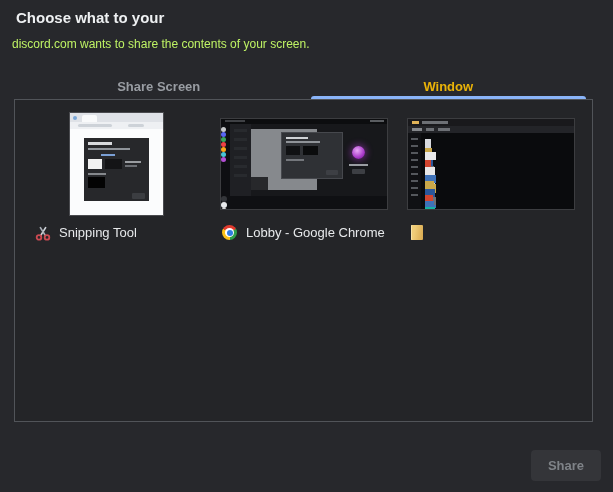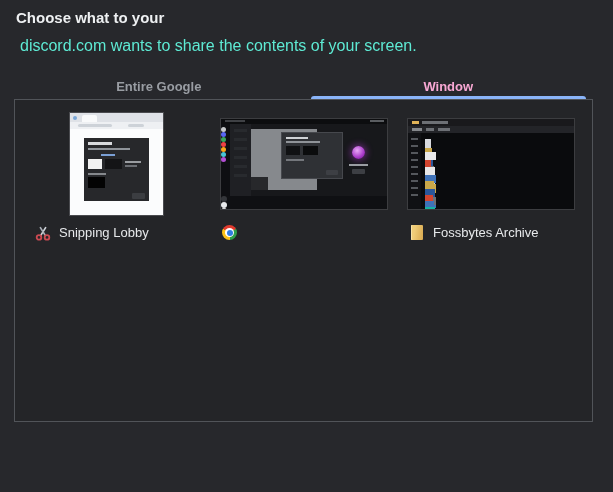--- a/index.html
+++ b/index.html
@@ -3,27 +3,27 @@
 <meta charset="utf-8">
 <style>
   html,body{margin:0;padding:0}
   body{
     width:613px;height:492px;overflow:hidden;position:relative;
     background:#27282c;color:#e8eaed;
     font-family:"Liberation Sans","DejaVu Sans",sans-serif;
     -webkit-font-smoothing:antialiased;
   }
   .title{position:absolute;left:16px;top:9px;font-size:15px;font-weight:600;color:#eef0f2}
-  .subtitle{position:absolute;left:20px;top:37px;font-size:16px;color:#5eead4}
+  .subtitle{position:absolute;left:12px;top:37px;font-size:12px;color:#bef264}
 
   
   .tabs{position:absolute;left:14px;top:73px;width:579px;height:26px;display:flex}
   .tab{flex:1;display:flex;align-items:center;justify-content:center;
        font-size:13px;font-weight:600;color:#999da3;position:relative;cursor:pointer;user-select:none}
-  .tab.active{color:#f9a8d4}
+  .tab.active{color:#eab308}
   .tab.active::after{content:"";position:absolute;left:7px;right:7px;bottom:0;height:3px;
        background:#8ab4f8;border-radius:3px 3px 0 0}
 
   
   .panel{position:absolute;left:14px;top:99px;width:579px;height:323px;
          border:1px solid #515459;background:#242528;box-sizing:border-box;overflow:hidden}
   .grid{display:grid;grid-template-columns:repeat(3,1fr);column-gap:10px;row-gap:30px;padding:12px 13px}
   .item{cursor:pointer}
   .thumb-wrap{height:103px;display:flex;align-items:center;justify-content:center}
   .row2 .thumb-wrap{height:93px}
@@ -131,21 +131,21 @@
 </style>
 </head>
 <body>
 
 <div>
   <div class="title">Choose what to your</div>
   <div class="subtitle">discord.com wants to share the contents of your screen.</div>
 
   <div class="tabs">
     <div class="tab">
-        <span>Entire Google</span>
+        <span>Share Screen</span>
       </div>
     <div class="tab active">
         <span>Window</span>
       </div>
   </div>
 
   <div class="panel">
     <div class="grid">
 
       <div class="item">
@@ -172,21 +172,21 @@
         </div>
         <div class="label">
           <span class="icon">
             <svg width="16" height="16" viewBox="0 0 16 16">
               <path d="M5.6 10.6 L10.6 2.6" stroke="#cfd4da" stroke-width="1.7" stroke-linecap="round"></path>
               <path d="M10.4 10.6 L5.4 2.6" stroke="#a8aeb6" stroke-width="1.7" stroke-linecap="round"></path>
               <circle cx="4" cy="12.4" r="2.3" fill="none" stroke="#cc4a52" stroke-width="1.8"></circle>
               <circle cx="12" cy="12.4" r="2.3" fill="none" stroke="#cc4a52" stroke-width="1.8"></circle>
             </svg>
           </span>
-          <span>Snipping Lobby</span>
+          <span>Snipping Tool</span>
         </div>
       </div>
 
       <div class="item">
         <div class="thumb-wrap">
           <div class="thumb lobby-thumb">
             <i class="lt1"></i>
               <i class="lt2"></i>
               <i class="lt3"></i>
             <i class="lrail">
@@ -215,20 +215,21 @@
                 <b class="lc1"></b>
                 <b class="lc2"></b>
                 <b class="lc3"></b>
               </i>
           </div>
         </div>
         <div class="label">
           <span class="icon">
               <span class="chrome-ic"></span>
             </span>
+          <span>Lobby - Google Chrome</span>
         </div>
       </div>
 
       <div class="item">
         <div class="thumb-wrap">
           <div class="thumb foss-thumb">
             <i class="ft1"></i>
               <i class="ft1y"></i>
               <i class="ft1d"></i>
             <i class="ft2"></i>
@@ -274,23 +275,23 @@
                 <b style="background: rgb(210, 69, 47); width: 8px;"></b>
                 <b style="background: rgb(63, 114, 184); width: 9px;"></b>
                 <b style="background: rgb(23, 178, 162); width: 10px;"></b>
               </i>
           </div>
         </div>
         <div class="label">
           <span class="icon">
               <span class="folder-ic"></span>
             </span>
-          <span>Fossbytes Archive</span>
         </div>
       </div>
 
 
     </div>
   </div>
 
   <div class="footer">
+    <button class="share-btn" disabled="">Share</button>
   </div>
 </div>
 
 </body></html>

